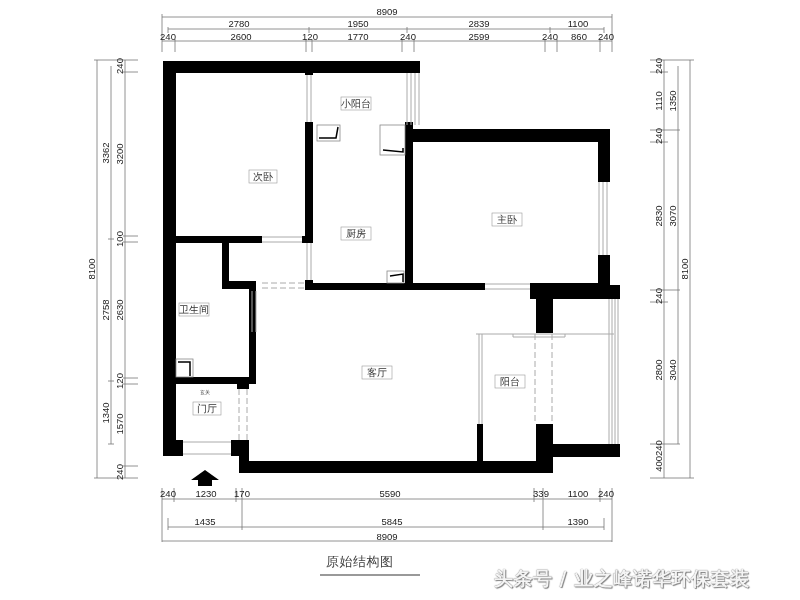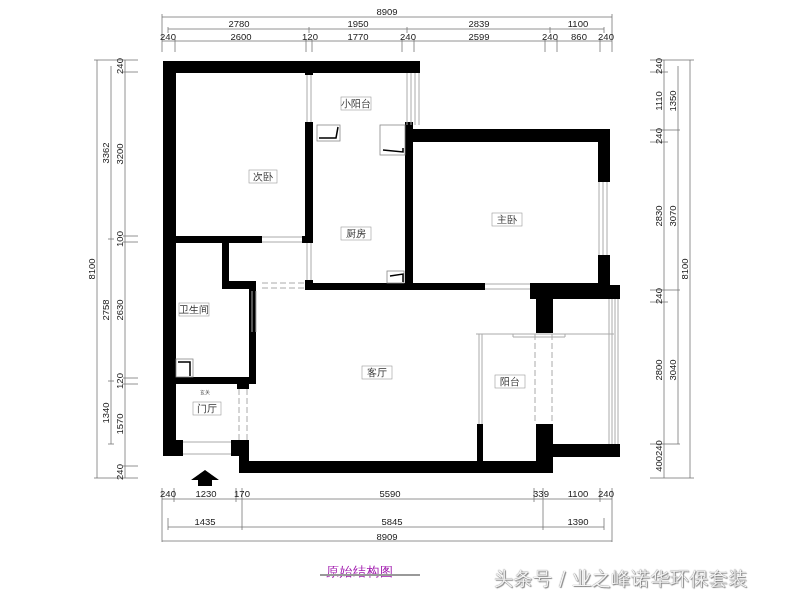--- a/index.html
+++ b/index.html
@@ -1,22 +1,22 @@
 <!DOCTYPE html>
 <html><head>
 <meta charset="utf-8">
 <style>
   html,body{margin:0;padding:0;background:#ffffff;}
   body{width:800px;height:600px;position:relative;overflow:hidden;font-family:"DejaVu Sans","Liberation Sans",sans-serif;}
   svg{position:absolute;left:0;top:0;}
   .dim text{font-size:9.5px;fill:#222;font-family:"Liberation Sans","DejaVu Sans",sans-serif;}
   .room-label{font-size:10px;fill:#333;font-family:"DejaVu Serif","Liberation Serif",serif;}
-  #caption{position:absolute;left:326px;top:553px;font-size:13px;color:#a21caf;font-family:"DejaVu Sans",sans-serif;letter-spacing:0.5px;margin-top:10px;}
+  #caption{position:absolute;left:326px;top:553px;font-size:13px;color:#404040;font-family:"DejaVu Sans",sans-serif;letter-spacing:0.5px;}
   #caption-underline{position:absolute;left:320px;top:574px;width:100px;height:2px;background:#999;}
-  #watermark{position:absolute;left:494px;top:566px;font-size:19px;color:#f4f4f4;text-shadow:0 0 1px #555,1px 1px 1px #888;font-family:"DejaVu Sans",sans-serif;letter-spacing:0.5px;}
+  #watermark{position:absolute;left:494px;top:566px;font-size:19px;color:#f4f4f4;text-shadow:0 0 1px #555,1px 1px 1px #888;font-family:"DejaVu Sans",sans-serif;letter-spacing:0.5px;font-weight:bold;}
 </style>
 </head>
 <body>
 
 <svg width="800" height="600" viewBox="0 0 800 600">
 
   <g class="dim" stroke="#777" stroke-width="0.8">
     <line x1="162" y1="17" x2="612" y2="17"></line>
     <line x1="162" y1="14" x2="162" y2="52"></line>
       <line x1="612" y1="14" x2="612" y2="52"></line>

